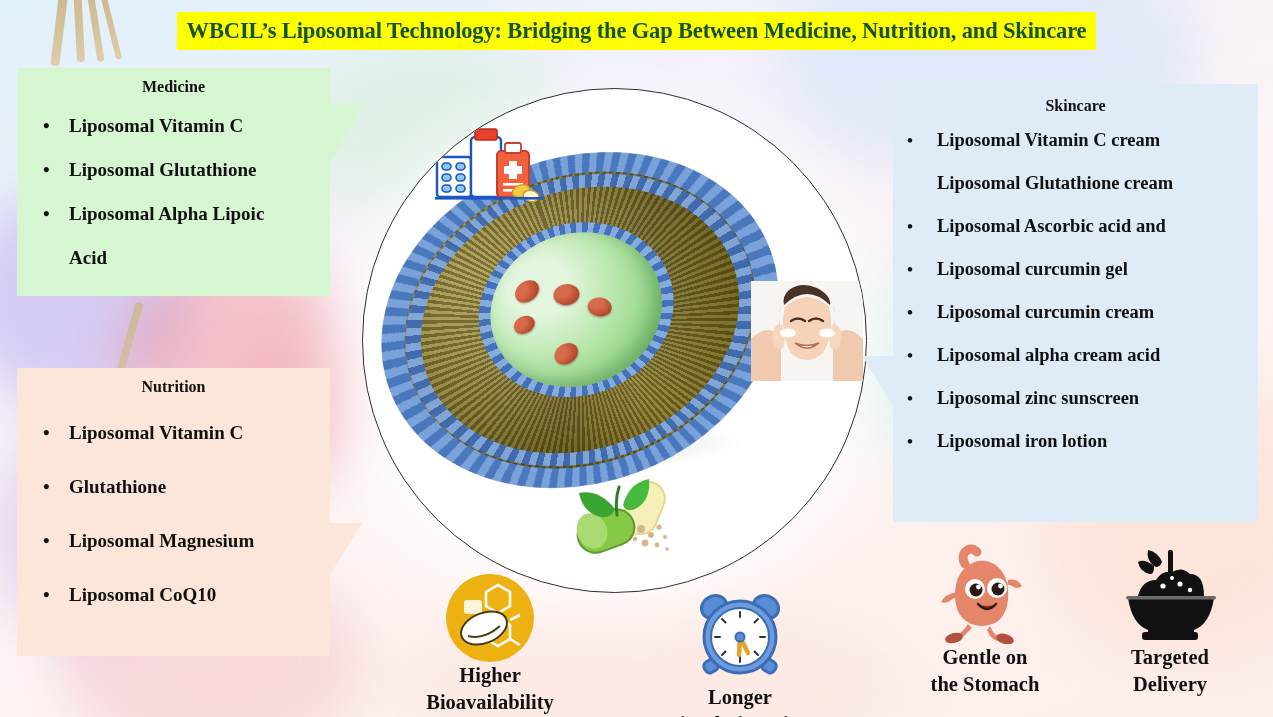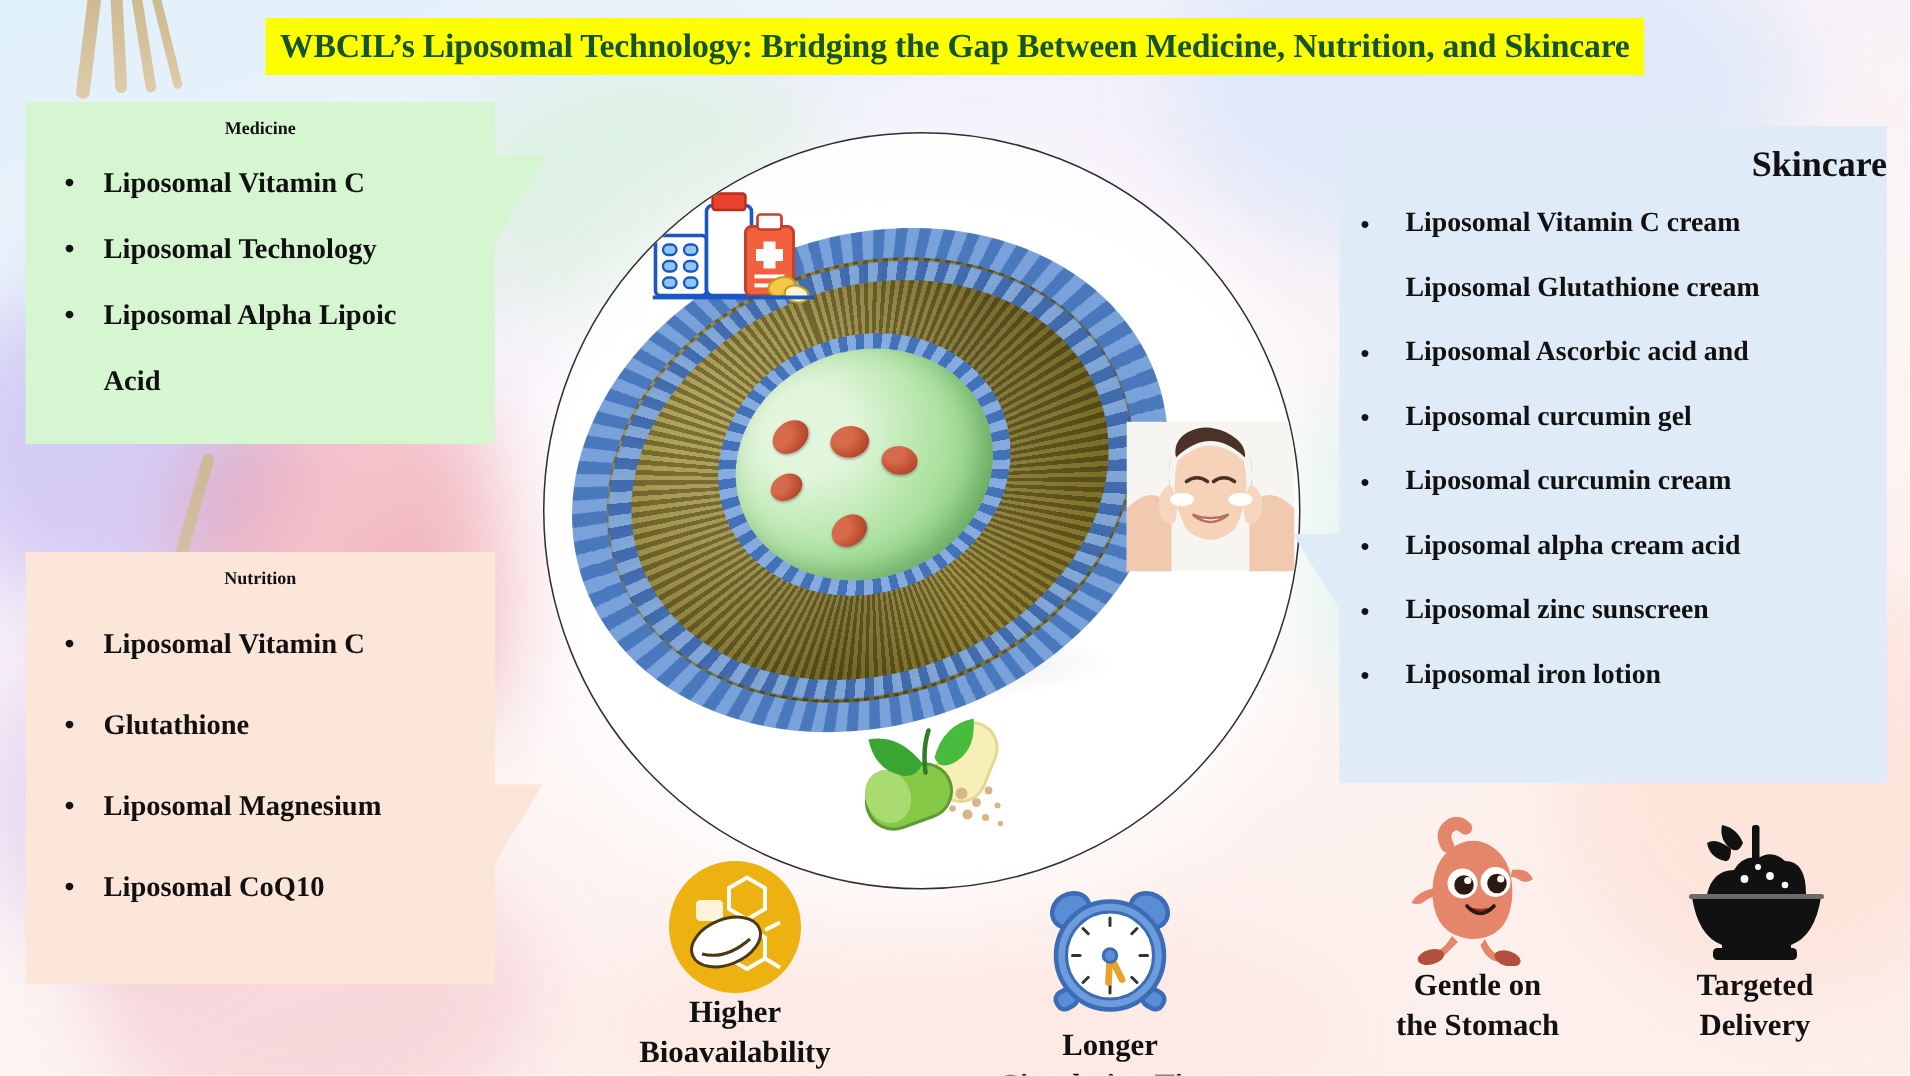--- a/index.html
+++ b/index.html
@@ -59,23 +59,23 @@
   #nutrition-box .body{background:#fce6da;}
   #nutrition-box .tail{left:313px;top:155px;
      border-left:32px solid #fce6da;border-bottom:52px solid transparent;}
 
   
   #skincare-box{left:893px;top:84px;width:365px;height:438px;}
   #skincare-box .body{background:#dfebf7;}
   #skincare-box .tail{left:-31px;top:272px;
      border-right:31px solid #dfebf7;border-bottom:50px solid transparent;}
 
-  .box-title{position:relative;text-align:center;font-weight:bold;font-size:12px;color:#111;
+  .box-title{position:relative;text-align:center;font-weight:bold;font-size:16px;color:#111;
      padding-top:10px;}
-  #skincare-box .box-title{font-size:24px;padding-top:13px;text-align:right;}
+  #skincare-box .box-title{font-size:16px;padding-top:13px;}
   .items{position:relative;margin:0;padding:0;list-style:none;}
   .item{display:flex;align-items:flex-start;font-weight:bold;color:#111;}
   .bullet{flex:0 0 auto;}
   .itxt{flex:1 1 auto;}
 
   #medicine-box .items{margin-top:8px;}
   #medicine-box .item{font-size:19px;line-height:44px;padding-left:26px;}
   #medicine-box .bullet{width:26px;font-size:19px;}
   #nutrition-box .items{margin-top:10px;}
   #nutrition-box .item{font-size:19px;line-height:54px;padding-left:26px;}
@@ -261,21 +261,21 @@
     <div class="body"></div>
     <div class="tail"></div>
     <div class="box-title">Medicine</div>
     <ul class="items">
       <li class="item">
         <span class="bullet">•</span>
         <span class="itxt">Liposomal Vitamin C</span>
       </li>
       <li class="item">
         <span class="bullet">•</span>
-        <span class="itxt">Liposomal Technology</span>
+        <span class="itxt">Liposomal Glutathione</span>
       </li>
       <li class="item">
         <span class="bullet">•</span>
         <span class="itxt">
           <span class="wrap2">Liposomal Alpha Lipoic</span>
           <span class="wrap2">Acid</span>
         </span>
       </li>
     </ul>
   </div>

